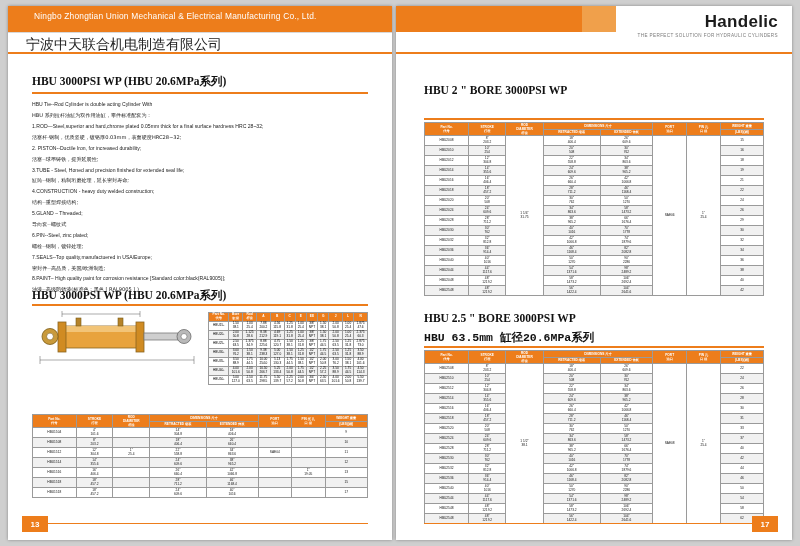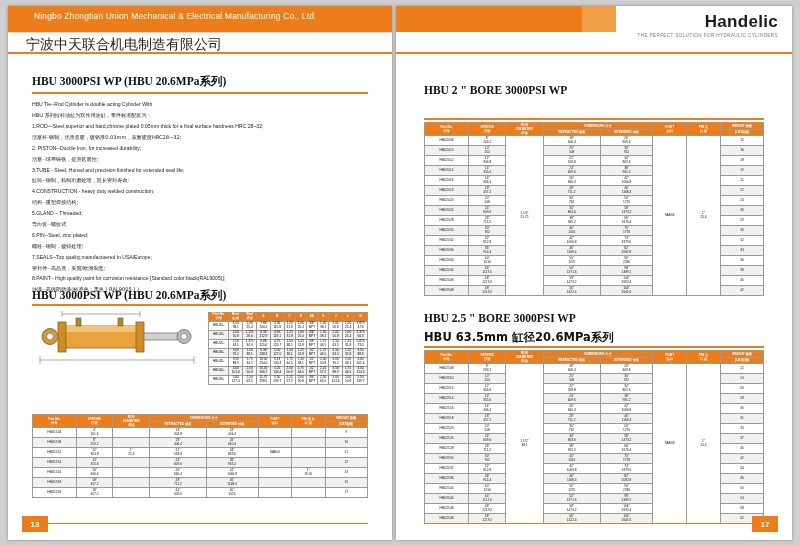--- a/index.html
+++ b/index.html
@@ -1161,21 +1161,21 @@
               <i>2641.6</i>
             </td>
             <td class="two">
               <i>42</i>
             </td>
           </tr>
         </tbody>
     </table>
 
     <div class="sec-title" style="left:28px;top:306px;">HBU 2.5 " BORE 3000PSI WP</div>
-    <div class="sec-title cn" style="left:28px;top:324px;">HBU 63.5mm 缸径20.6MPa系列</div>
+    <div class="sec-title cn" style="left:28px;top:324px;font-family:Liberation Mono, monospace;">HBU 63.5mm 缸径20.6MPa系列</div>
     <div class="orange-rule" style="left:28px;top:340px;width:340px;"></div>
 
     <table class="tbl" style="left:28px;top:344px;width:340px;">
       <thead id="b2-head">
           <tr>
             <th class="two" rowspan="2" style="width: 13%;">
               <i>Part No.</i>
               <i>代号</i>
             </th>
             <th class="two" rowspan="2" style="width: 11%;">

